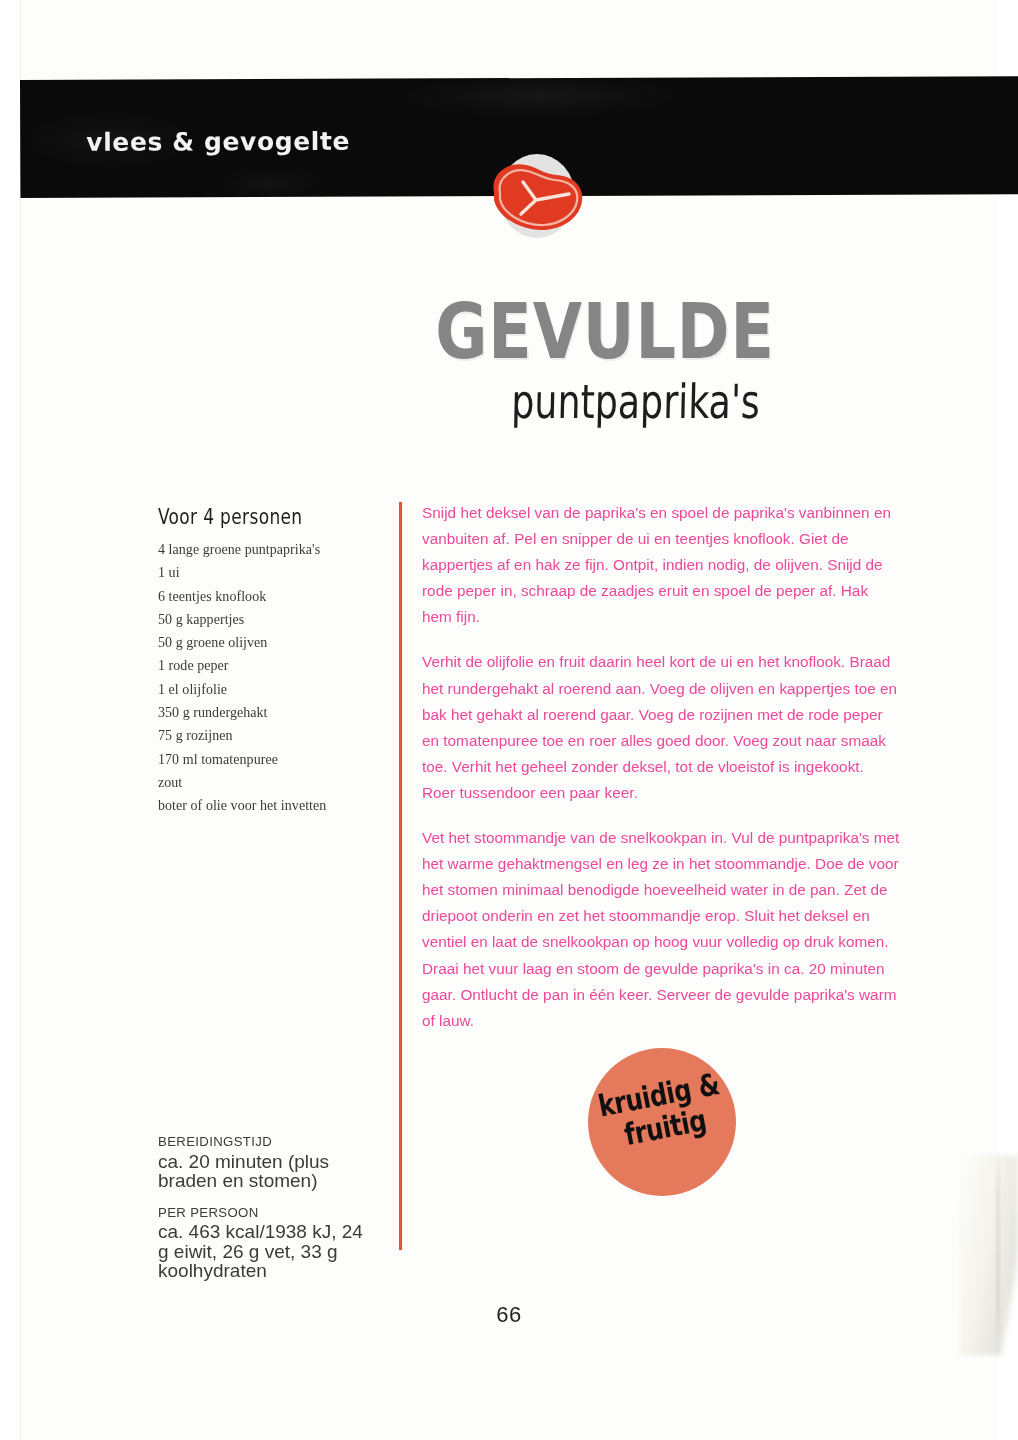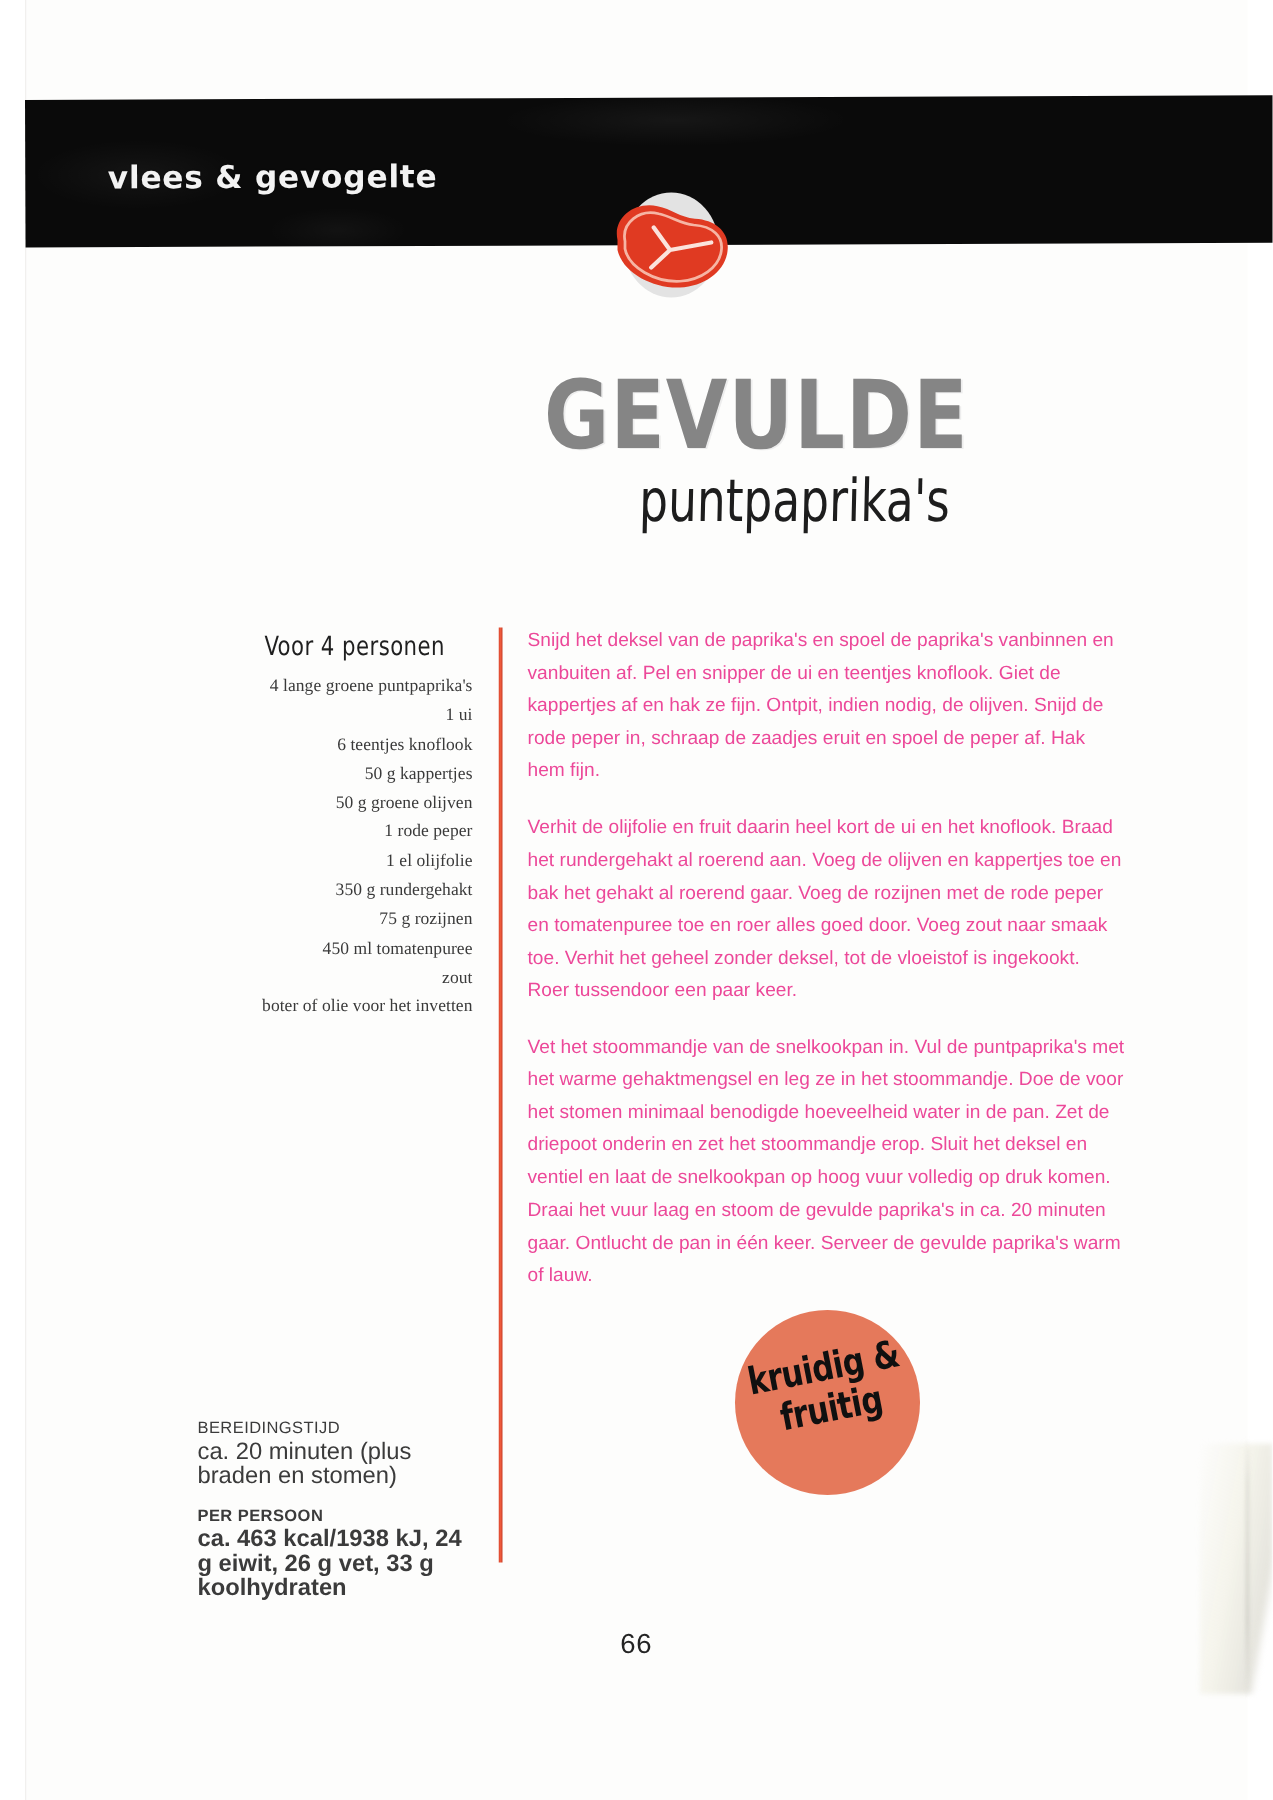--- a/index.html
+++ b/index.html
@@ -117,21 +117,20 @@
     letter-spacing: 0px;
     transform: scaleX(0.86) skewX(-1.5deg);
     line-height: 1;
   }
 
   
   #ingredients-panel {
     position: absolute;
     left: 158px; top: 505px;
     width: 220px;
-    text-align: right;
   }
   #servings-heading {
     font-family: "DejaVu Sans Condensed", "Liberation Sans Narrow", "Liberation Sans", sans-serif;
     font-size: 21px;
     font-weight: 400;
     color: #1f1f1f;
     letter-spacing: 0.4px;
     transform: scaleX(0.9);
     transform-origin: left center;
     margin-bottom: 9px;
@@ -194,21 +193,21 @@
     transform: scaleX(0.9);
   }
 
   
   #meta-panel {
     position: absolute;
     left: 158px; top: 1132px;
     width: 220px;
   }
   .meta-group { margin-bottom: 12px; }
-  .meta-group:last-child { margin-bottom: 10px; font-weight: bold; }
+  .meta-group:last-child { margin-bottom: 10px; }
   .meta-heading {
     font-family: "Liberation Sans", sans-serif;
     font-size: 13.2px;
     color: #3b3b3b;
     letter-spacing: 0.35px;
     line-height: 19.5px;
   }
   .meta-value {
     font-family: "Liberation Sans", sans-serif;
     font-size: 19px;
@@ -263,21 +262,21 @@
     <div id="ingredients-list">
         <div class="ingredient-item">4 lange groene puntpaprika's</div>
         <div class="ingredient-item">1 ui</div>
         <div class="ingredient-item">6 teentjes knoflook</div>
         <div class="ingredient-item">50 g kappertjes</div>
         <div class="ingredient-item">50 g groene olijven</div>
         <div class="ingredient-item">1 rode peper</div>
         <div class="ingredient-item">1 el olijfolie</div>
         <div class="ingredient-item">350 g rundergehakt</div>
         <div class="ingredient-item">75 g rozijnen</div>
-        <div class="ingredient-item">450 ml tomatenpuree</div>
+        <div class="ingredient-item">170 ml tomatenpuree</div>
         <div class="ingredient-item">zout</div>
         <div class="ingredient-item">boter of olie voor het invetten</div>
       </div>
   </div>
 
   <div id="column-divider"></div>
 
   <div id="method-panel">
       <p class="method-paragraph">Snijd het deksel van de paprika's en spoel de paprika's vanbinnen en vanbuiten af. Pel en snipper de ui en teentjes knoflook. Giet de kappertjes af en hak ze fijn. Ontpit, indien nodig, de olijven. Snijd de rode peper in, schraap de zaadjes eruit en spoel de peper af. Hak hem fijn.</p>
       <p class="method-paragraph">Verhit de olijfolie en fruit daarin heel kort de ui en het knoflook. Braad het rundergehakt al roerend aan. Voeg de olijven en kappertjes toe en bak het gehakt al roerend gaar. Voeg de rozijnen met de rode peper en tomatenpuree toe en roer alles goed door. Voeg zout naar smaak toe. Verhit het geheel zonder deksel, tot de vloeistof is ingekookt. Roer tussendoor een paar keer.</p>

